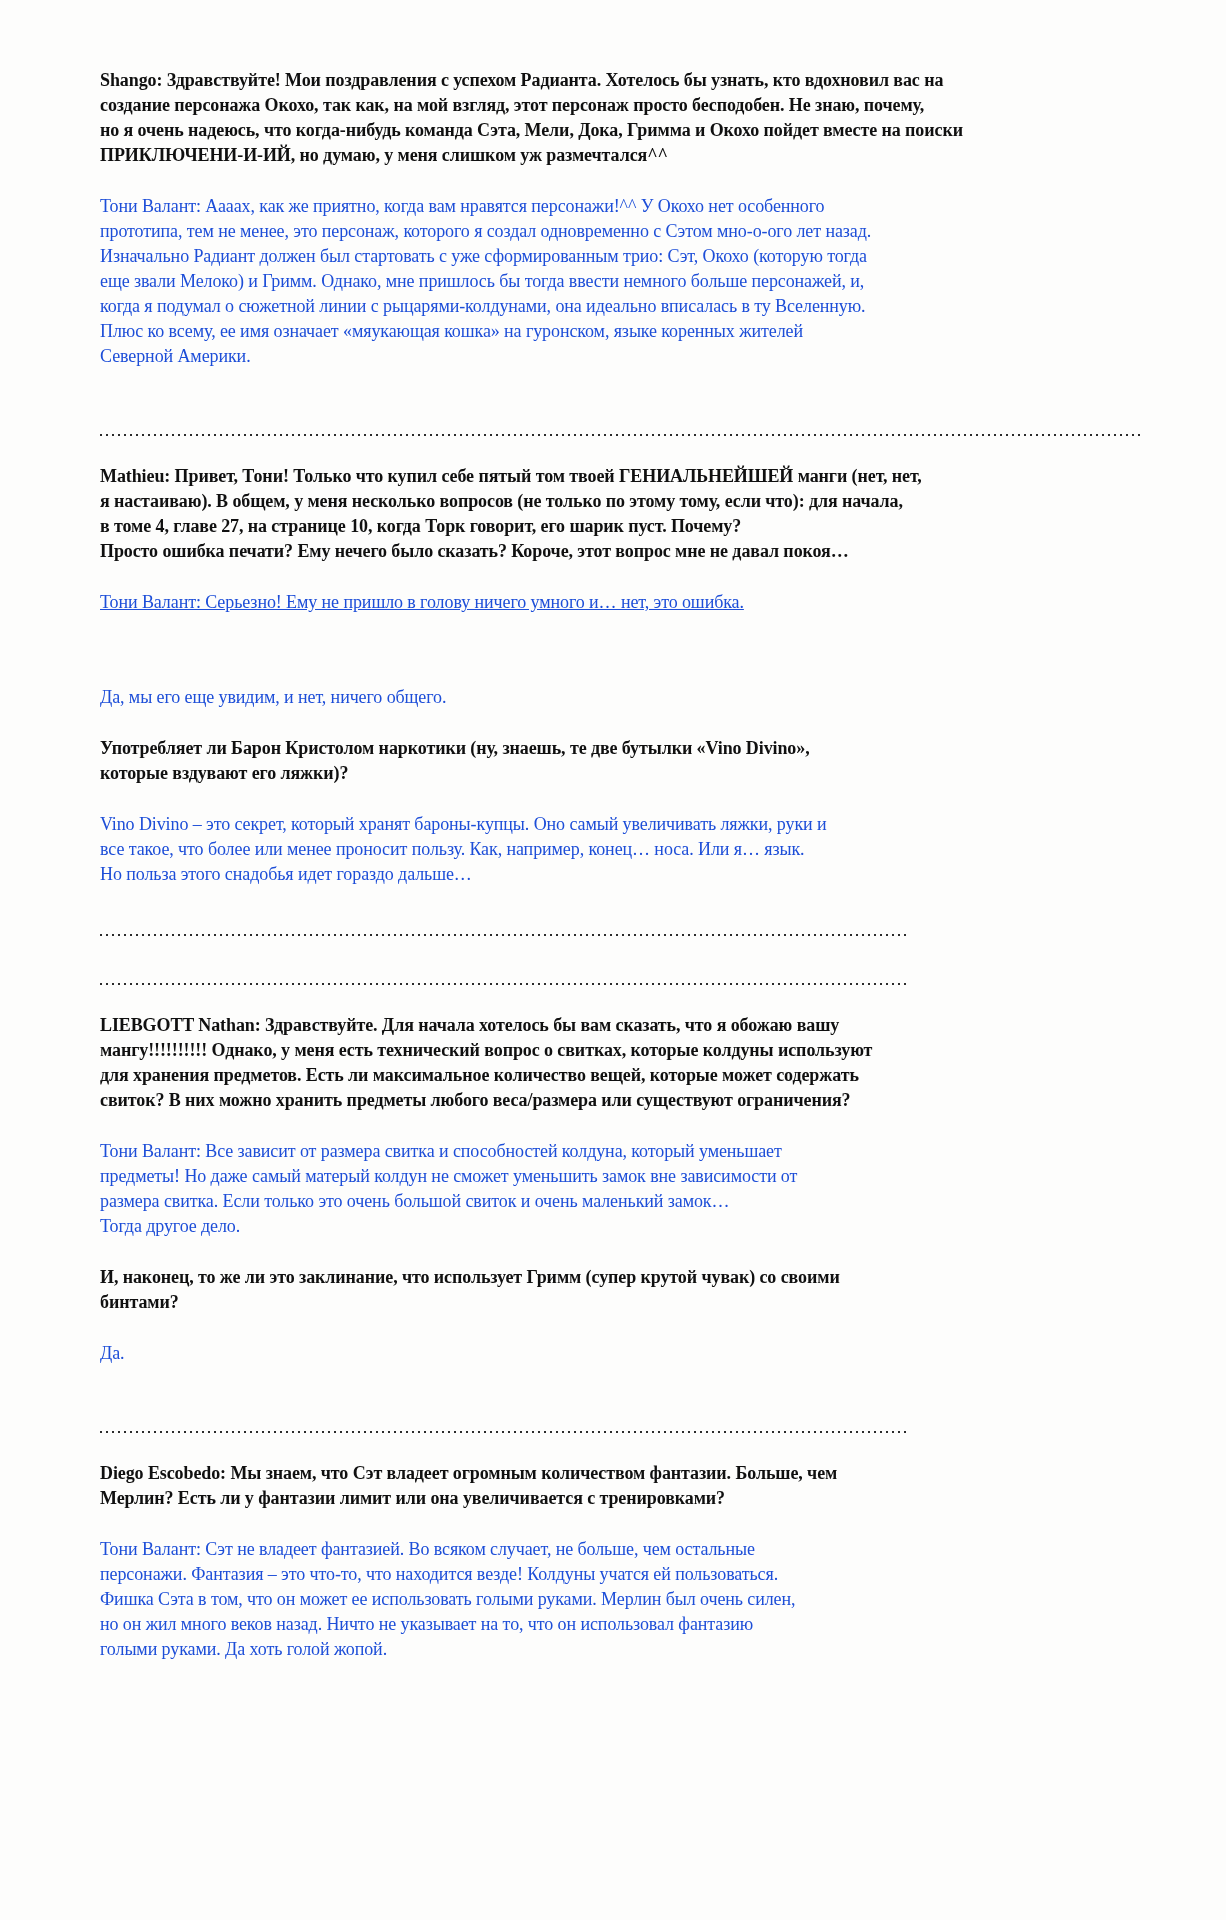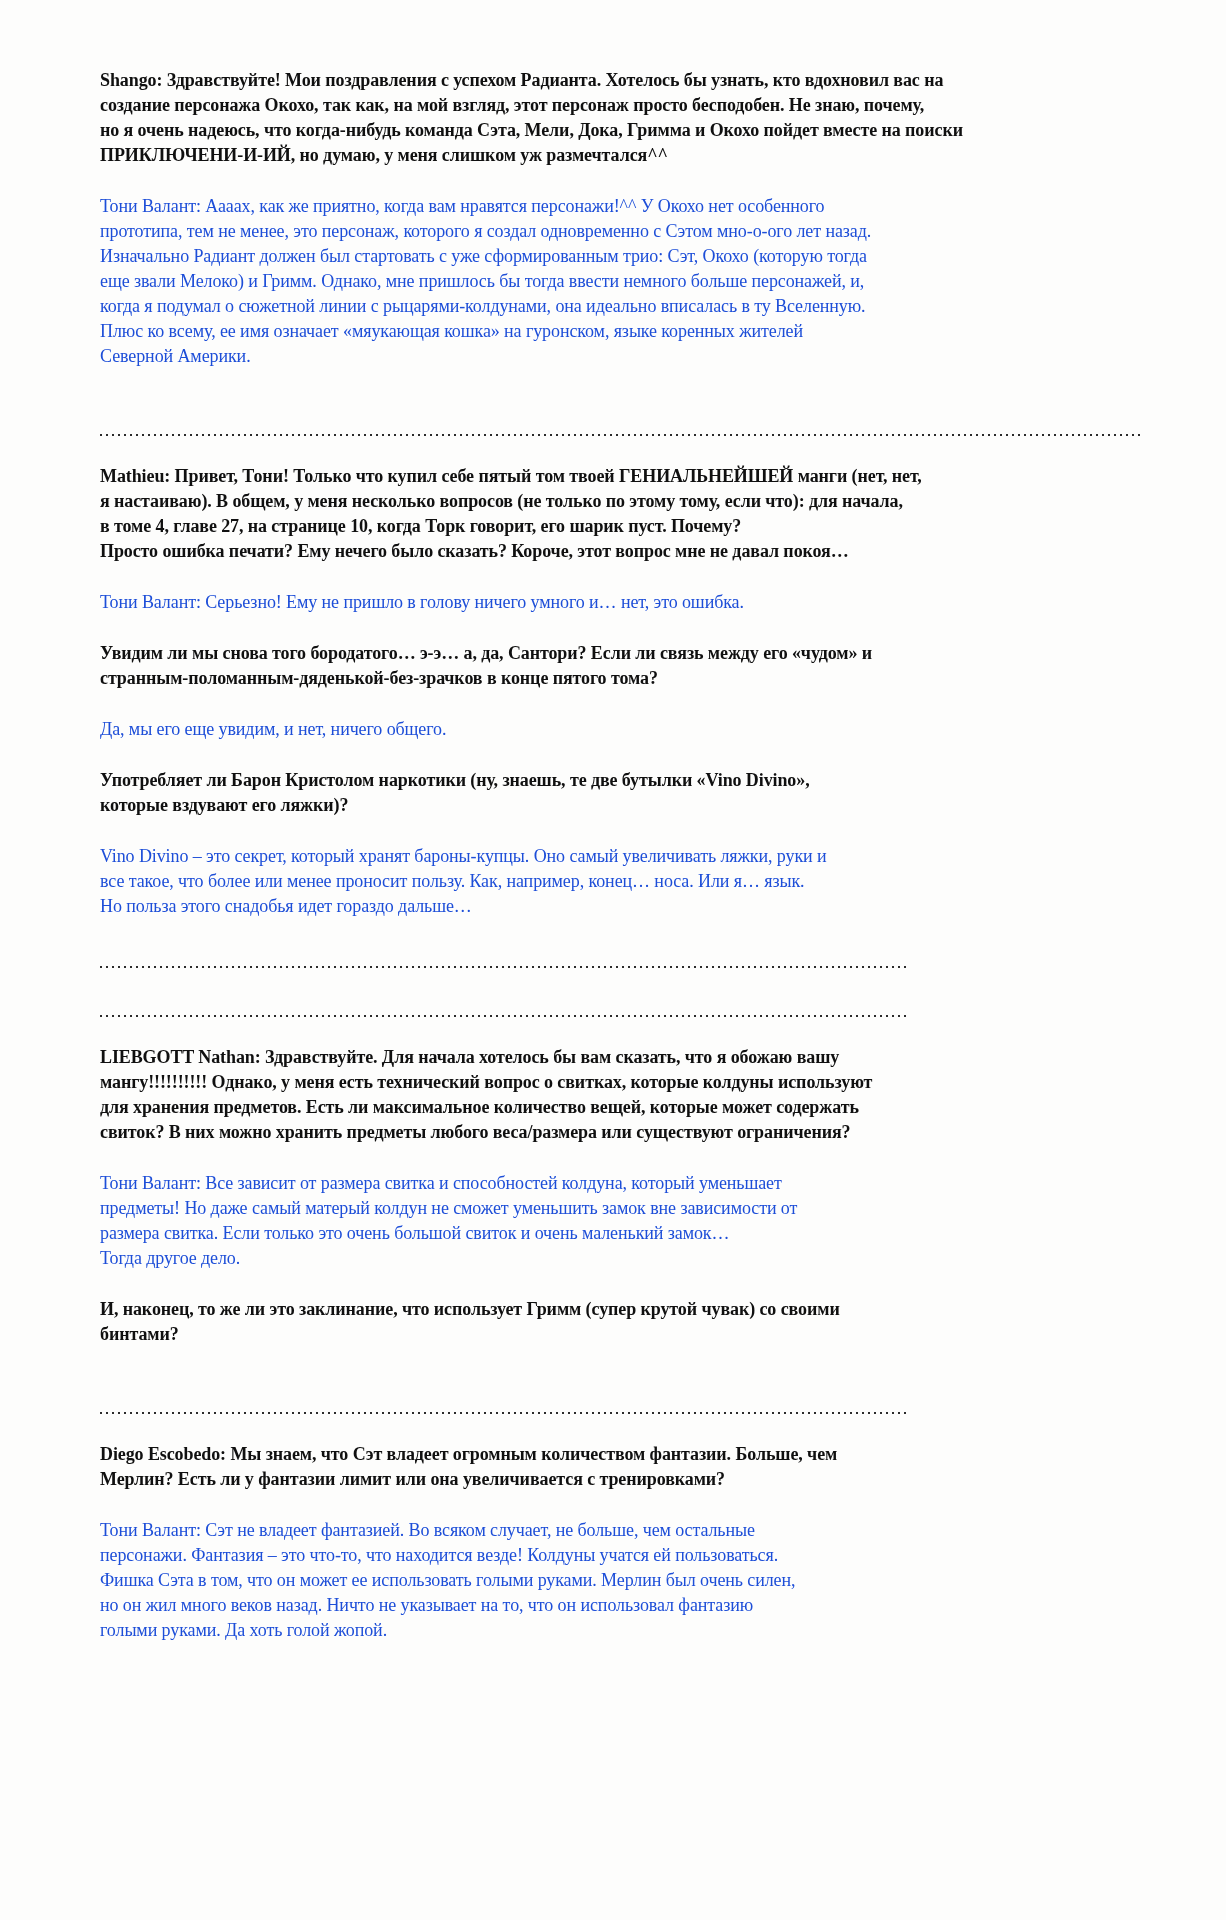--- a/index.html
+++ b/index.html
@@ -29,21 +29,22 @@
   }
   .q {
     font-weight: 700;
     color: #101010;
   }
   .a {
     font-weight: 400;
     color: #1d4ed8;
   }
   .gap-lg {
-    margin-bottom: 26px;
+    margin-bottom: 70px;
+    text-decoration: underline;
   }
   .divider {
     height: 3px;
     margin: 46px 0 28px 0;
     background-image: repeating-linear-gradient(to right, #2b2b2b 0 2px, transparent 2px 6px);
     background-repeat: no-repeat;
     background-size: 100% 2px;
     background-position: left center;
   }
   .divider.wide  { width: 1040px; margin-top: 64px; }
@@ -67,22 +68,20 @@
 Плюс ко всему, ее имя означает «мяукающая кошка» на гуронском, языке коренных жителей
 Северной Америки.</p>
 
   <div class="divider wide"></div>
 
   <p class="para q">Mathieu: Привет, Тони! Только что купил себе пятый том твоей ГЕНИАЛЬНЕЙШЕЙ манги (нет, нет,
 я настаиваю). В общем, у меня несколько вопросов (не только по этому тому, если что): для начала,
 в томе 4, главе 27, на странице 10, когда Торк говорит, его шарик пуст. Почему?
 Просто ошибка печати? Ему нечего было сказать? Короче, этот вопрос мне не давал покоя…</p>
   <p class="para a gap-lg">Тони Валант: Серьезно! Ему не пришло в голову ничего умного и… нет, это ошибка.</p>
-  <p class="para q">Увидим ли мы снова того бородатого… э-э… а, да, Сантори? Если ли связь между его «чудом» и
-странным-поломанным-дяденькой-без-зрачков в конце пятого тома?</p>
   <p class="para a">Да, мы его еще увидим, и нет, ничего общего.</p>
   <p class="para q">Употребляет ли Барон Кристолом наркотики (ну, знаешь, те две бутылки «Vino Divino»,
 которые вздувают его ляжки)?</p>
   <p class="para a">Vino Divino – это секрет, который хранят бароны-купцы. Оно самый увеличивать ляжки, руки и
 все такое, что более или менее проносит пользу. Как, например, конец… носа. Или я… язык.
 Но польза этого снадобья идет гораздо дальше…</p>
 
   <div class="divider std"></div>
 
 
@@ -91,20 +90,21 @@
   <p class="para q">LIEBGOTT Nathan: Здравствуйте. Для начала хотелось бы вам сказать, что я обожаю вашу
 мангу!!!!!!!!!! Однако, у меня есть технический вопрос о свитках, которые колдуны используют
 для хранения предметов. Есть ли максимальное количество вещей, которые может содержать
 свиток? В них можно хранить предметы любого веса/размера или существуют ограничения?</p>
   <p class="para a">Тони Валант: Все зависит от размера свитка и способностей колдуна, который уменьшает
 предметы! Но даже самый матерый колдун не сможет уменьшить замок вне зависимости от
 размера свитка. Если только это очень большой свиток и очень маленький замок…
 Тогда другое дело.</p>
   <p class="para q">И, наконец, то же ли это заклинание, что использует Гримм (супер крутой чувак) со своими
 бинтами?</p>
+  <p class="para a">Да.</p>
 
   <div class="divider std mt-xl"></div>
 
   <p class="para q">Diego Escobedo: Мы знаем, что Сэт владеет огромным количеством фантазии. Больше, чем
 Мерлин? Есть ли у фантазии лимит или она увеличивается с тренировками?</p>
   <p class="para a">Тони Валант: Сэт не владеет фантазией. Во всяком случает, не больше, чем остальные
 персонажи. Фантазия – это что-то, что находится везде! Колдуны учатся ей пользоваться.
 Фишка Сэта в том, что он может ее использовать голыми руками. Мерлин был очень силен,
 но он жил много веков назад. Ничто не указывает на то, что он использовал фантазию
 голыми руками. Да хоть голой жопой.</p>

